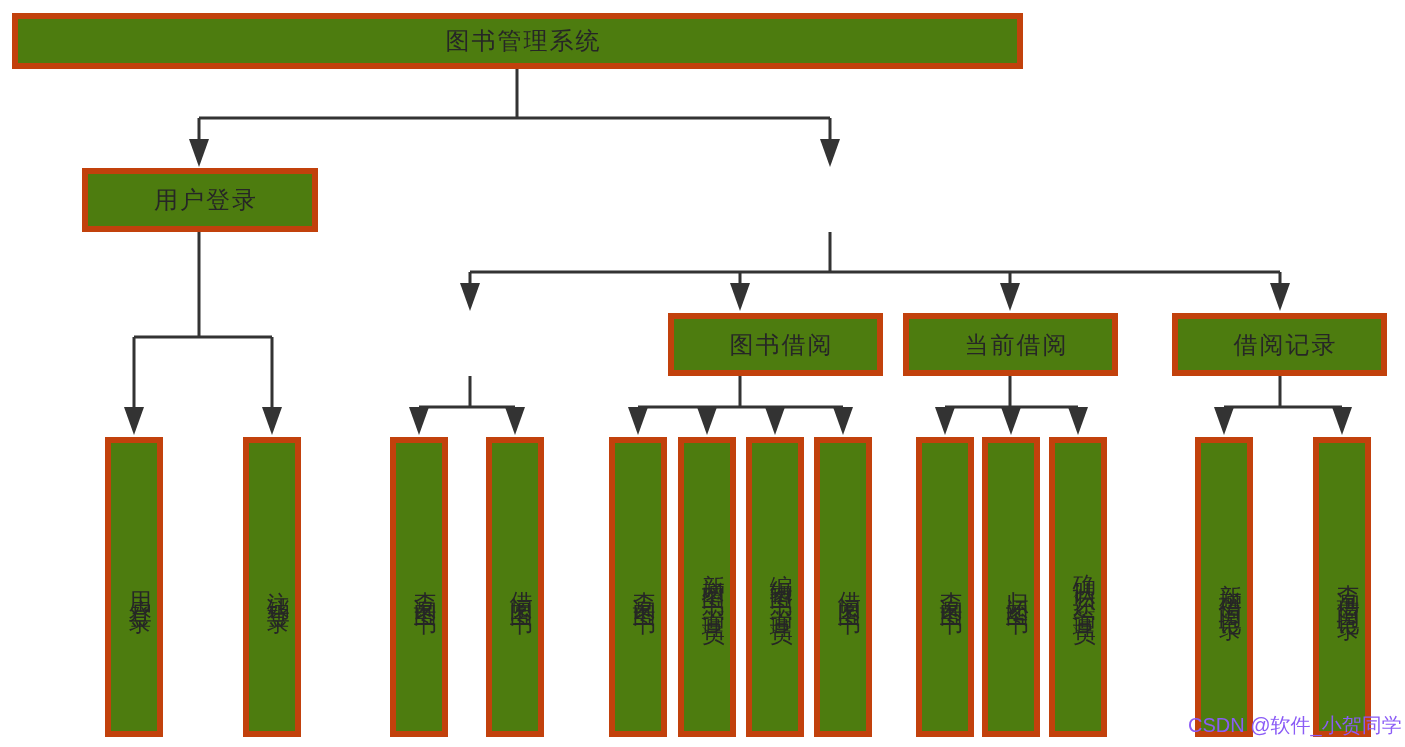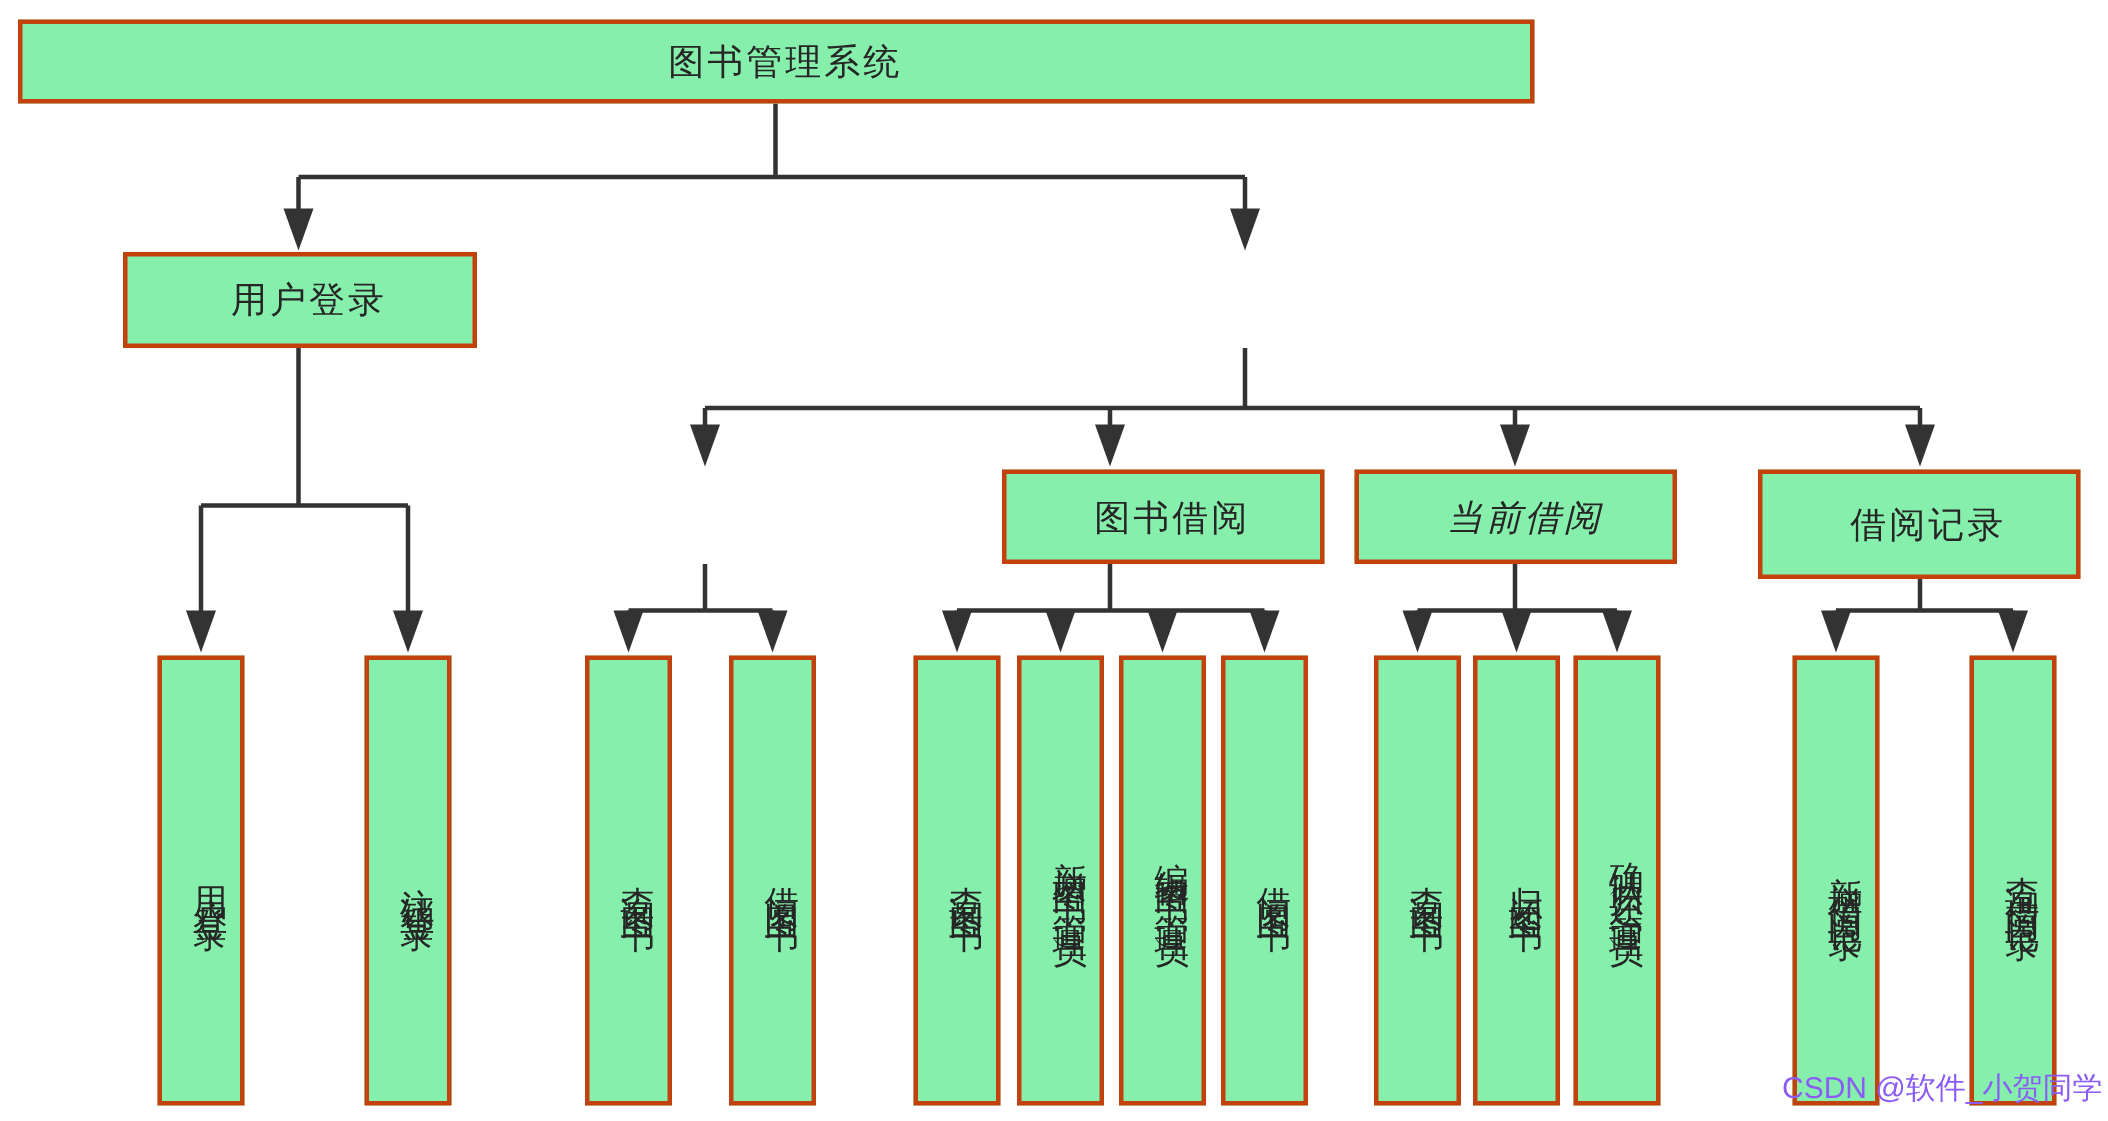--- a/index.html
+++ b/index.html
@@ -14,22 +14,22 @@
     background: #ffffff;
     overflow: hidden;
   }
   .connectors {
     position: absolute; left: 0; top: 0;
     width: 1405px; height: 747px;
     z-index: 1;
   }
   .node {
     position: absolute;
-    background: #86efac;
-    border: 3px solid #c2410c;
+    background: #4d7c0f;
+    border: 6px solid #c2410c;
     color: #262626;
     display: flex;
     align-items: center;
     justify-content: center;
     z-index: 2;
     padding-left: 12px;
   }
   .h-node {
     font-size: 24px;
     letter-spacing: 2px;
@@ -102,22 +102,22 @@
       <polygon points="1214,407 1234,407 1224,435"></polygon>
       <polygon points="1332,407 1352,407 1342,435"></polygon>
     </g>
   </svg>
 
   <div class="node h-node" style="left:12px; top:13px; width:1011px; height:56px;">图书管理系统</div>
 
   <div class="node h-node" style="left:82px; top:168px; width:236px; height:64px;">用户登录</div>
 
   <div class="node h-node" style="left:633px; top:313px; width:215px; height:63px;margin-left:35px;">图书借阅</div>
-  <div class="node h-node" style="left:903px; top:313px; width:215px; height:63px;font-style:italic;">当前借阅</div>
-  <div class="node h-node" style="left:1172px; top:313px; width:215px; height:73px;">借阅记录</div>
+  <div class="node h-node" style="left:903px; top:313px; width:215px; height:63px;">当前借阅</div>
+  <div class="node h-node" style="left:1172px; top:313px; width:215px; height:63px;">借阅记录</div>
 
   <div class="node v-node" style="left:105px; top:437px; width:58px; height:300px;">用户登录</div>
   <div class="node v-node" style="left:243px; top:437px; width:58px; height:300px;">注销登录</div>
 
   <div class="node v-node" style="left:390px; top:437px; width:58px; height:300px;">查询图书</div>
   <div class="node v-node" style="left:486px; top:437px; width:58px; height:300px;">借阅图书</div>
 
   <div class="node v-node" style="left:609px; top:437px; width:58px; height:300px;">查询图书</div>
   <div class="node v-node" style="left:678px; top:437px; width:58px; height:300px;">新增图书（管理员）</div>
   <div class="node v-node" style="left:746px; top:437px; width:58px; height:300px;">编辑图书（管理员）</div>

